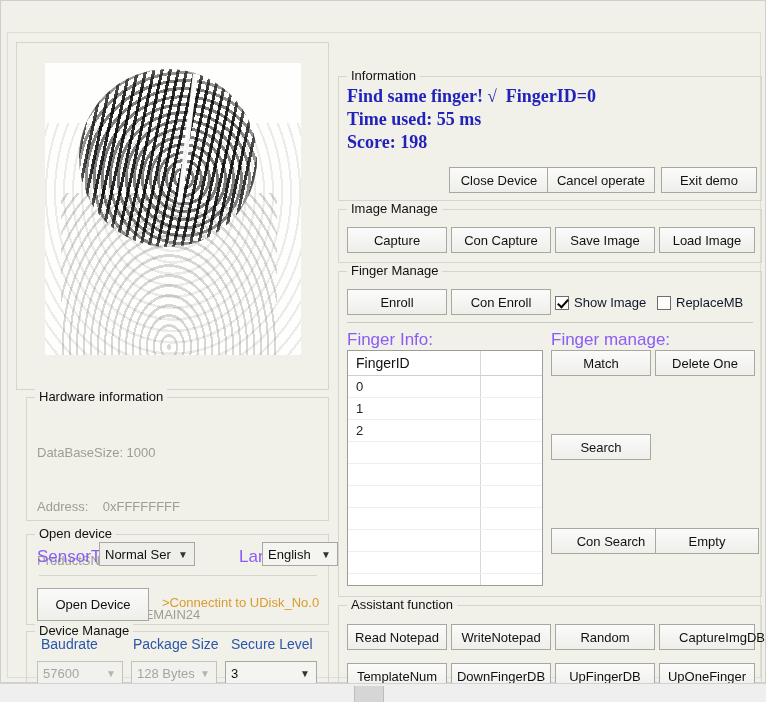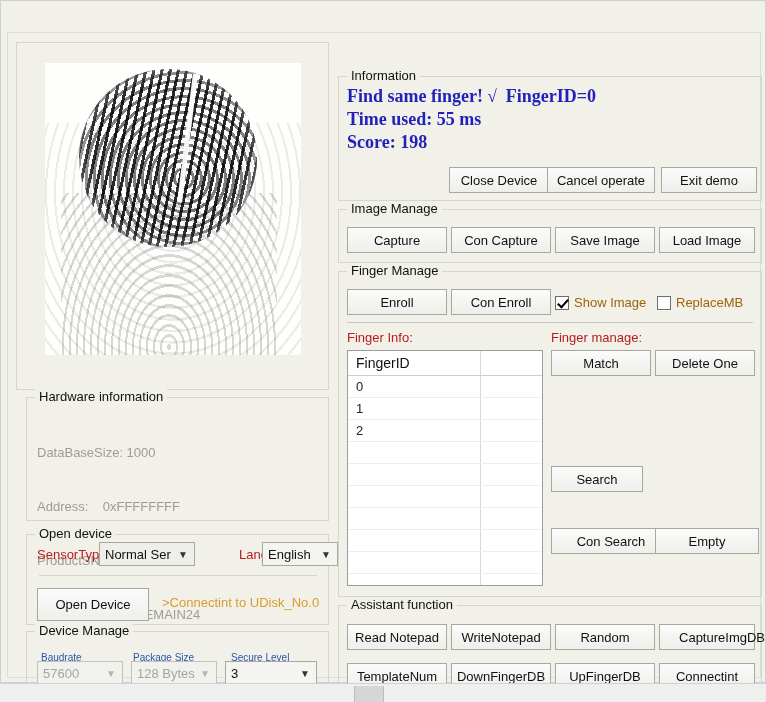--- a/index.html
+++ b/index.html
@@ -197,22 +197,22 @@
     white-space: pre;
   }
   #hw-lines div { white-space: pre; }
 
   
   #od-group {
     left: 18px; top: 501px; width: 303px; height: 91px;
   }
   .lbl-blue {
     position: absolute;
-    color: #b91c1c;
-    font-size: 13px;
+    color: #8b5cf6;
+    font-size: 17px;
   }
   .combo {
     position: absolute;
     height: 24px;
     background: #eeeeea;
     border: 1px solid #a8a8a0;
     box-sizing: border-box;
     font-size: 13px;
     color: #111;
     display: flex;
@@ -241,21 +241,21 @@
     position: absolute;
     left: 135px; top: 60px;
     color: #d99b2c;
     font-size: 13px;
   }
 
   
   #dm-group {
     left: 18px; top: 598px; width: 303px; height: 62px;
   }
-  .dm-lbl { position: absolute; top: 20px; color: #2b55a8; font-size: 10px; }
+  .dm-lbl { position: absolute; top: 4px; color: #2b55a8; font-size: 14px; }
 
   
   #info-group { left: 330px; top: 43px; width: 424px; height: 125px; }
   #info-text {
     position: absolute;
     left: 8px; top: 8px;
     font-family: "Liberation Serif", serif;
     font-weight: bold;
     font-size: 18px;
     color: #2222bb;
@@ -271,21 +271,21 @@
   #fm-sep {
     position: absolute;
     left: 8px; top: 50px; width: 406px; height: 1px;
     background: #c8c8c0;
   }
   .chk-wrap {
     position: absolute;
     display: flex;
     align-items: center;
     font-size: 13px;
-    color: #a16207;
+    color: #0f172a;
     cursor: default;
   }
   .chk-box {
     width: 14px; height: 14px;
     border: 1px solid #6e6e68;
     background: #fff;
     box-sizing: border-box;
     margin-right: 5px;
     position: relative;
   }
@@ -537,21 +537,21 @@
           </div>
 
       </div>
 
       <div class="btn" style="left:212px; top:78px; width:100px;">
         <span>Match</span>
       </div>
       <div class="btn" style="left:316px; top:78px; width:100px;">
         <span>Delete One</span>
       </div>
-      <div class="btn" style="left:212px; top:162px; width:92px;margin-top:32px;">
+      <div class="btn" style="left:212px; top:162px; width:100px;">
         <span>Search</span>
       </div>
       <div class="btn" style="left:212px; top:256px; width:120px;">
         <span>Con Search</span>
       </div>
       <div class="btn" style="left:316px; top:256px; width:104px;text-align:right;">
         <span>Empty</span>
       </div>
     </div>
 
@@ -574,21 +574,21 @@
       <div class="btn" style="left:8px; top:57px; width:100px;">
         <span>TemplateNum</span>
       </div>
       <div class="btn" style="left:112px; top:57px; width:100px;">
         <span>DownFingerDB</span>
       </div>
       <div class="btn" style="left:216px; top:57px; width:100px;">
         <span>UpFingerDB</span>
       </div>
       <div class="btn" style="left:320px; top:57px; width:96px;">
-        <span>Connectint</span>
+        <span>UpOneFinger</span>
       </div>
     </div>
 
   </div>
 </div>
 
 <div id="taskbar"></div>
 <div id="taskbar-item"></div>
 
 </body></html>

